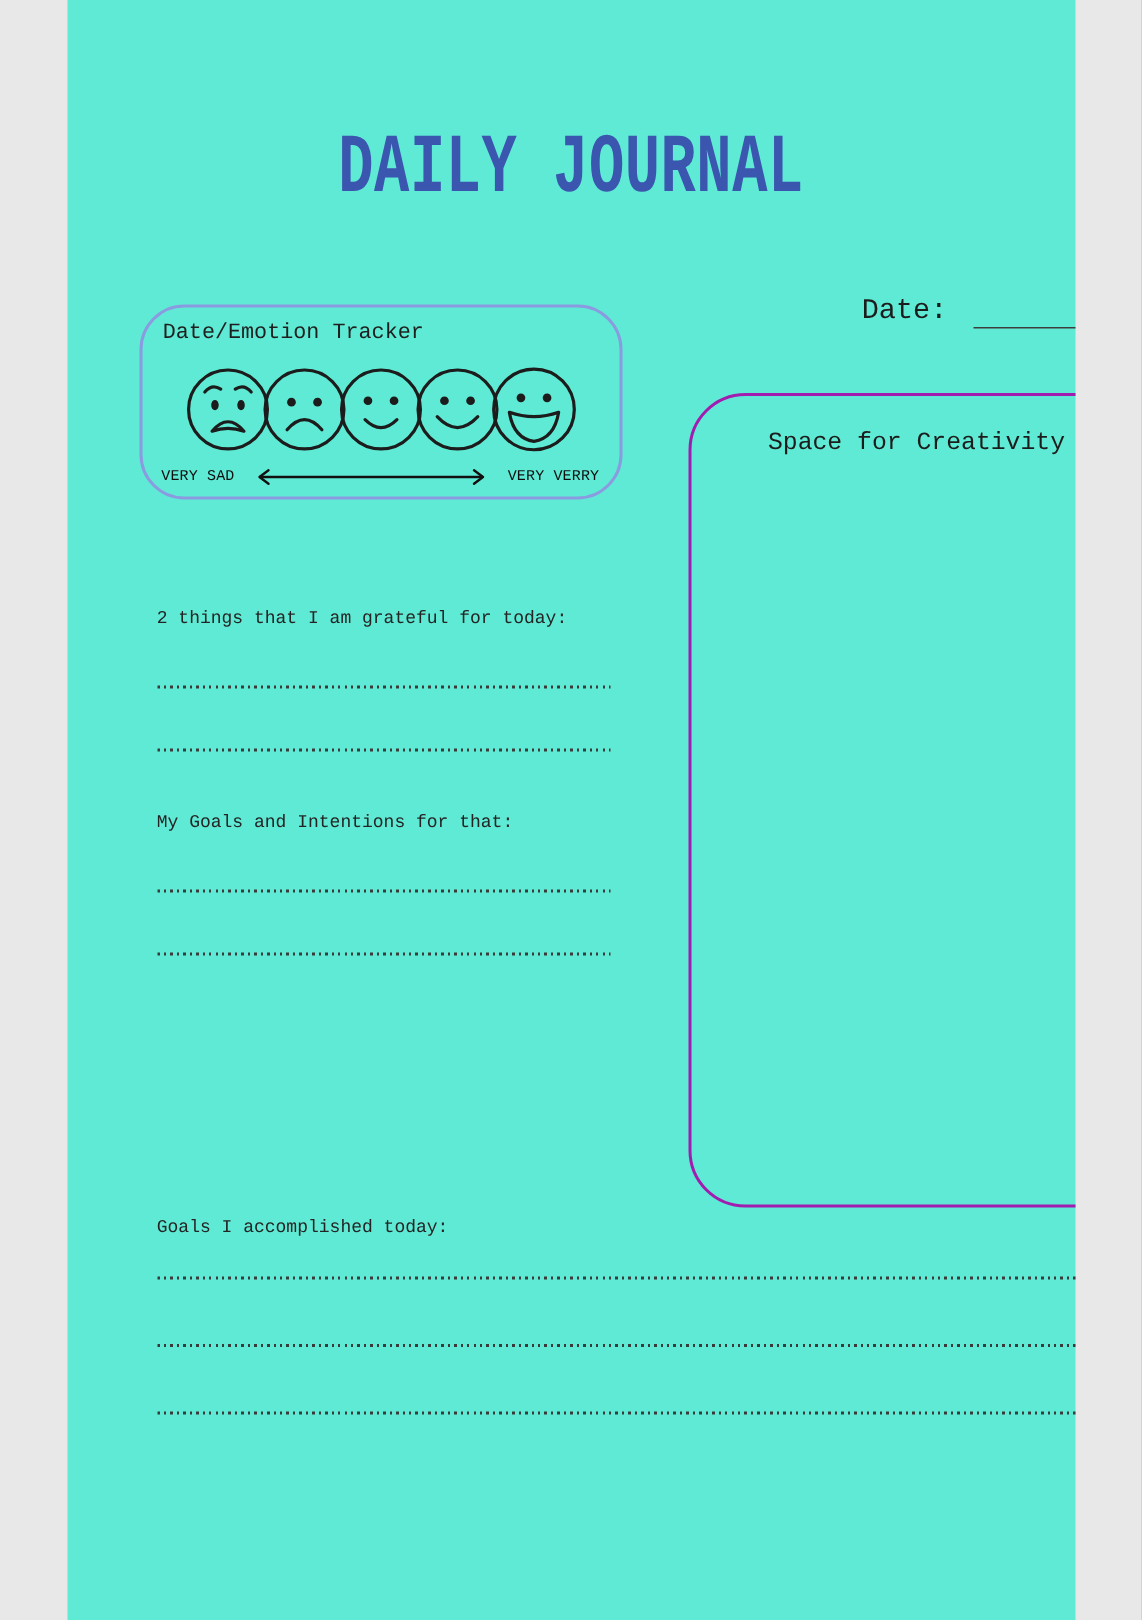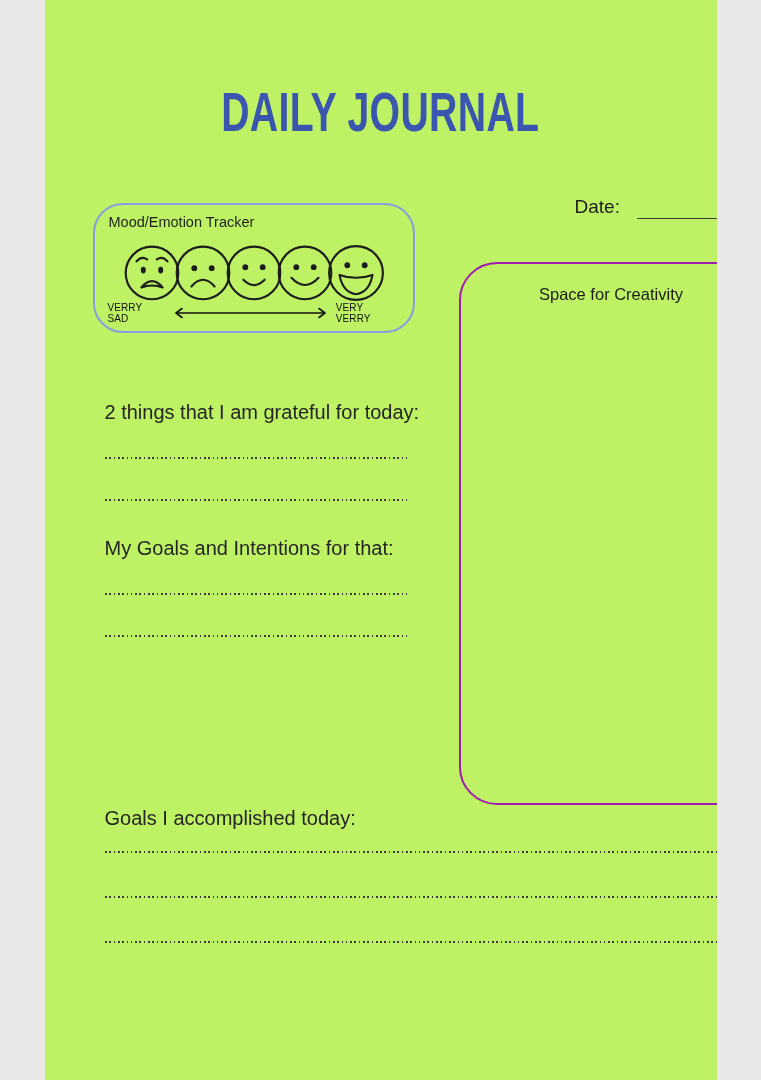--- a/index.html
+++ b/index.html
@@ -2,22 +2,22 @@
 <html><head>
 <meta charset="utf-8">
 <style>
   html, body { margin: 0; padding: 0; }
   body { background: #e8e8e8; }
   .page {
     position: relative;
     width: 672px;
     height: 1080px;
     margin: 0 auto;
-    background: #bef264;
-    font-family: Liberation Sans, sans-serif;
+    background: #5eead4;
+    font-family: Liberation Mono, monospace;
     color: #2b2b2b;
     overflow: hidden;
   }
 
   
   .title-wrap {
     position: absolute;
     top: 84px;
     left: 0;
     width: 100%;
@@ -122,21 +122,21 @@
     letter-spacing: 0.2px;
     color: #1c1c1c;
   }
 
   
   .prompt {
     position: absolute;
     left: 60px;
   }
   .prompt-label {
-    font-size: 20px;
+    font-size: 12px;
     line-height: 20px;
     color: #242424;
   }
   .dotted-line {
     height: 2px;
     background-image: repeating-linear-gradient(to right, #3a3a3a 0 1.6px, transparent 1.6px 4.3px);
   }
   .w-narrow { width: 302px; }
   .w-full { width: 663px; }
   .prompt-1 { top: 402px; }
@@ -149,21 +149,21 @@
   .prompt-4 .line-b, .prompt-4 .line-c { margin-top: 43px; }
 </style>
 </head>
 <body>
 
 <div class="page">
 
   <h1 class="title-wrap"><span class="title-text">DAILY JOURNAL</span></h1>
 
   <section class="mood-box">
-    <div class="mood-label">Mood/Emotion Tracker</div>
+    <div class="mood-label">Date/Emotion Tracker</div>
 
     <div class="faces-row">
       <span class="face">
         <svg viewBox="0 0 60 62" fill="none" stroke="#1c1c1c" stroke-width="2.2" stroke-linecap="round">
           <circle cx="30" cy="32" r="27.2"></circle>
           <path d="M14 20 Q19 14 25 18"></path>
           <path d="M35 18 Q41 14 46 20"></path>
           <ellipse cx="21" cy="29" rx="2.6" ry="3.5" fill="#1c1c1c" stroke="none"></ellipse>
           <ellipse cx="39" cy="29" rx="2.6" ry="3.5" fill="#1c1c1c" stroke="none"></ellipse>
           <path d="M19 47 Q30 34 41 47 Q30 43 19 47 Z" stroke-linejoin="round"></path>
@@ -197,21 +197,21 @@
         <svg viewBox="0 0 60 62" fill="none" stroke="#1c1c1c" stroke-width="2.2" stroke-linecap="round">
           <circle cx="30" cy="32" r="27.8"></circle>
           <circle cx="21" cy="24" r="3" fill="#1c1c1c" stroke="none"></circle>
           <circle cx="39" cy="24" r="3" fill="#1c1c1c" stroke="none"></circle>
           <path d="M13 34 Q30 40 47 34 Q44 52 30 54 Q16 52 13 34 Z" stroke-linejoin="round"></path>
         </svg>
       </span>
     </div>
 
     <div class="scale-row">
-      <span>VERRY SAD</span>
+      <span>VERY SAD</span>
       <svg class="scale-arrow" width="163" height="12" viewBox="0 0 163 12">
         <line x1="7" y1="6" x2="156" y2="6" stroke="#111" stroke-width="1.6"></line>
         <path d="M13 1.5 L7 6 L13 10.5" fill="none" stroke="#111" stroke-width="1.6" stroke-linecap="round" stroke-linejoin="round"></path>
         <path d="M150 1.5 L156 6 L150 10.5" fill="none" stroke="#111" stroke-width="1.6" stroke-linecap="round" stroke-linejoin="round"></path>
       </svg>
       <span>VERY VERRY</span>
     </div>
   </section>
 
   <div class="date-row">

